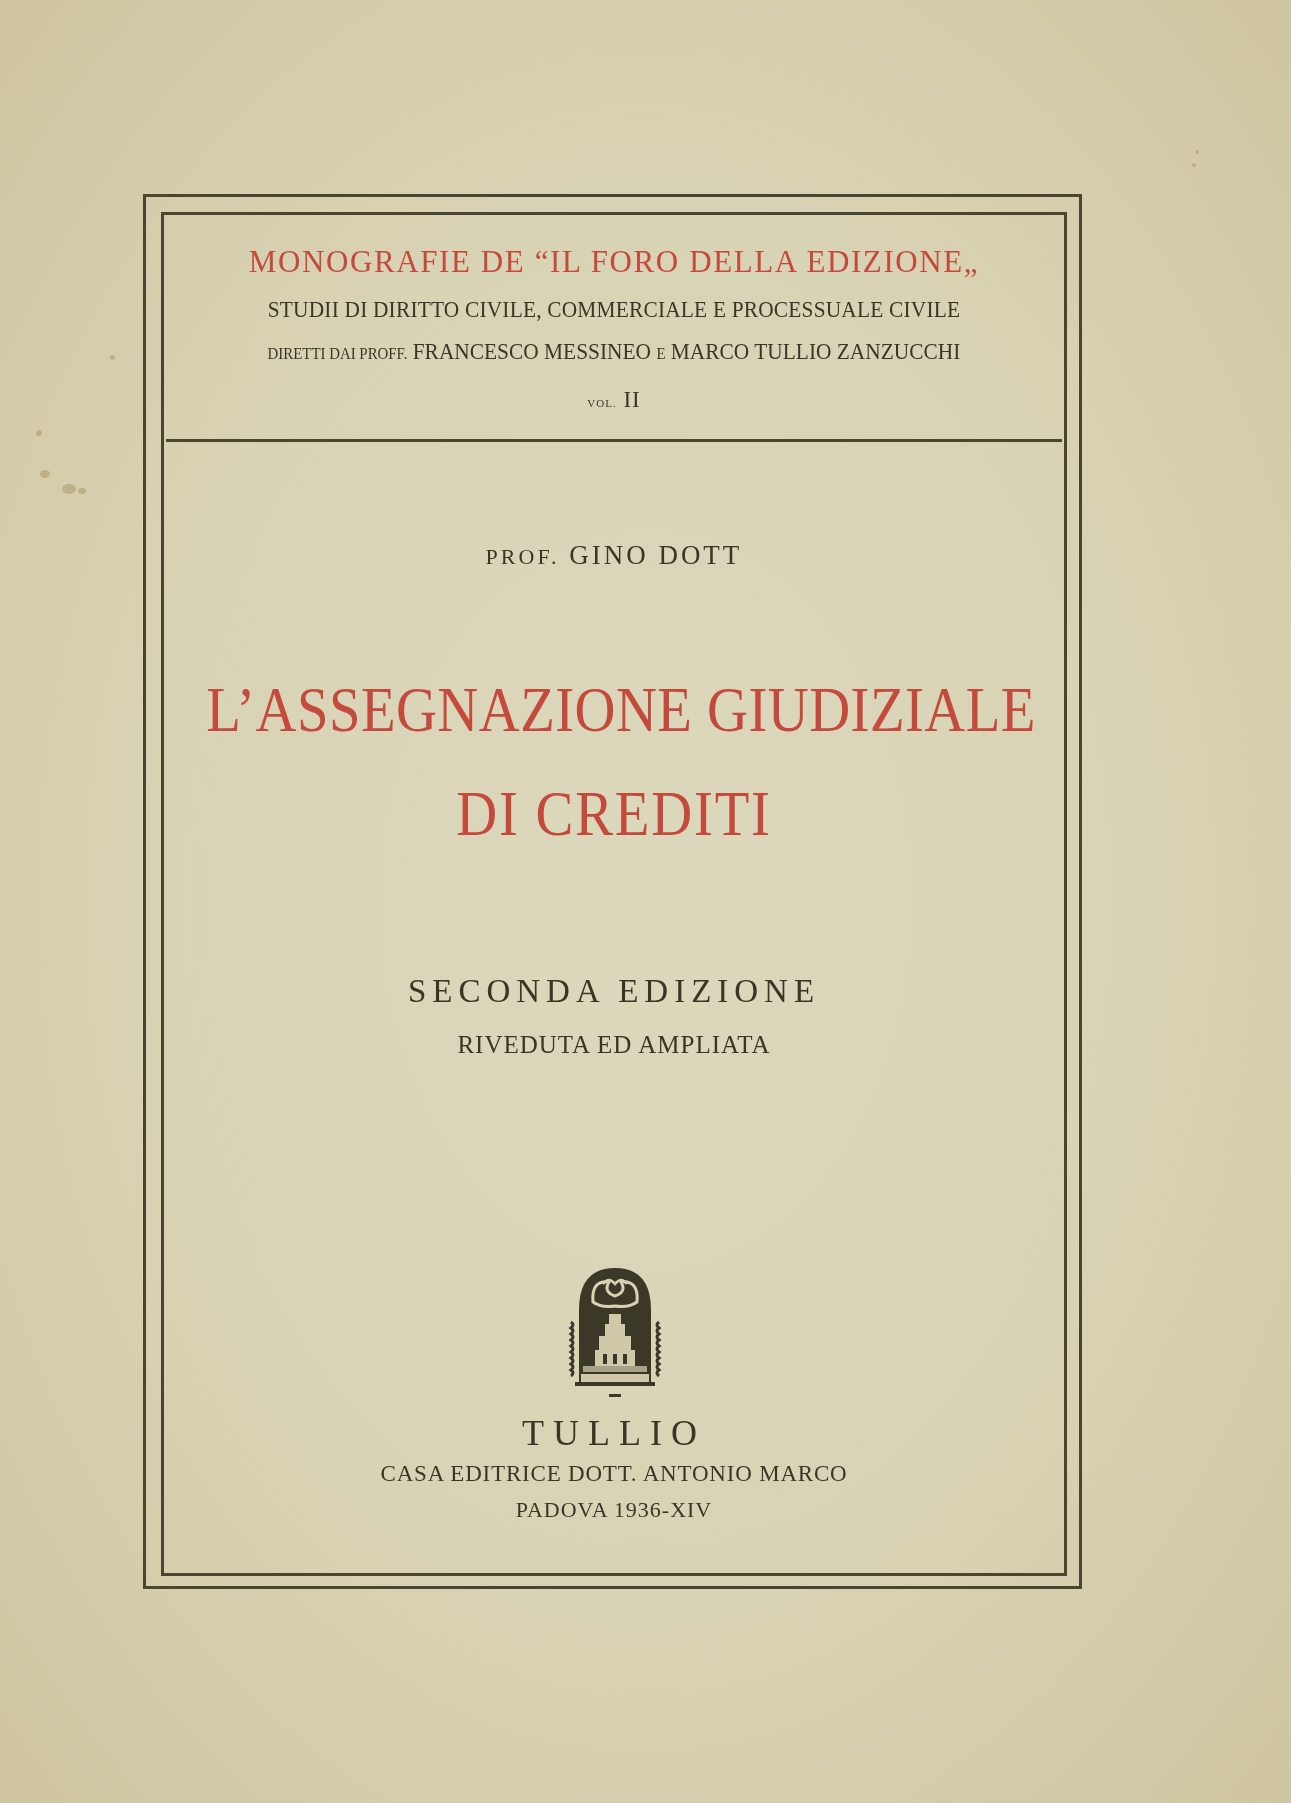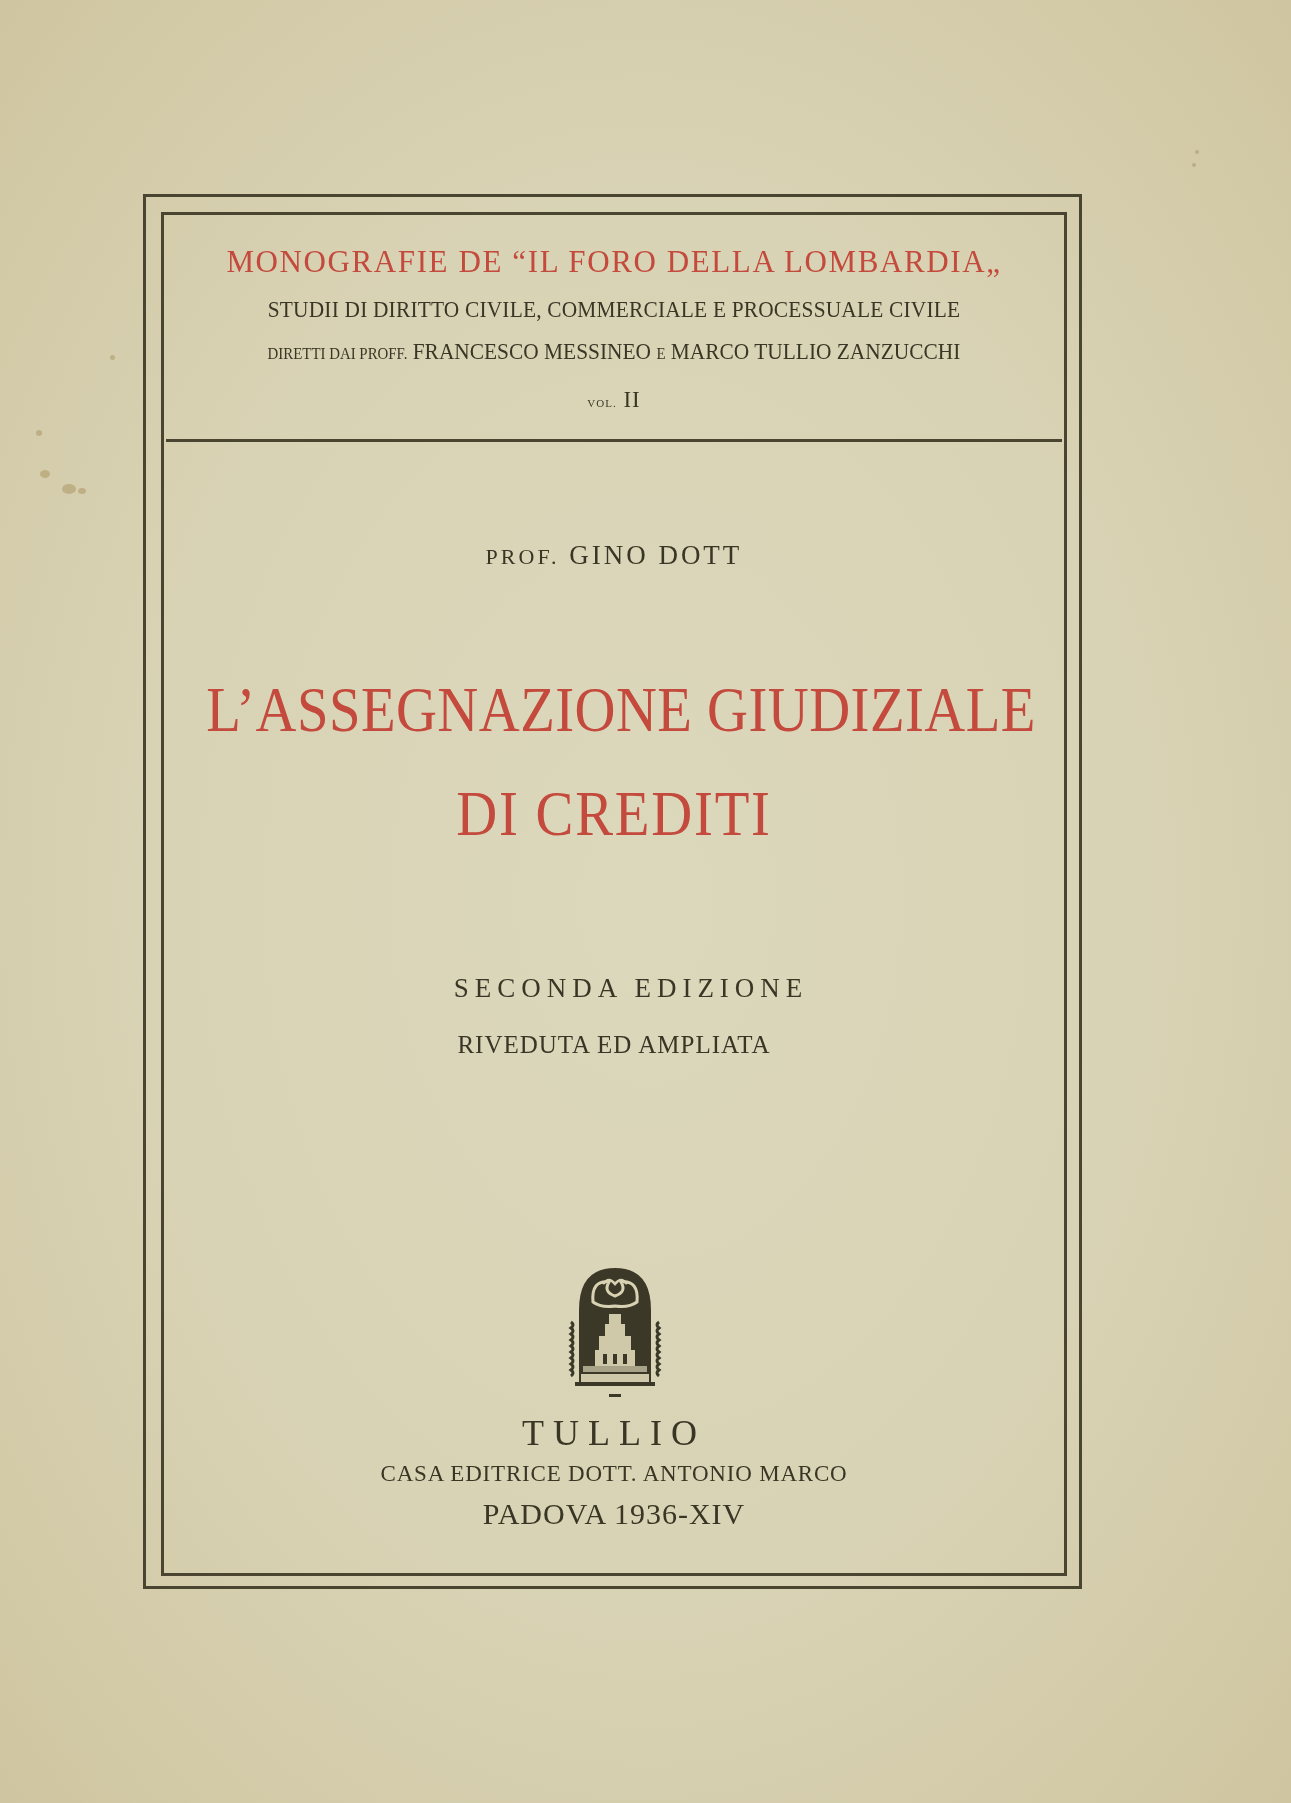--- a/index.html
+++ b/index.html
@@ -100,42 +100,41 @@
       transform: scaleX(0.9);
     }
     .title-2 {
       top: 778px;
       font-size: 63px;
       letter-spacing: 2px;
       transform: scaleX(0.9);
     }
     .edition {
       top: 973px;
-      font-size: 27px;
+      font-size: 33px;
       letter-spacing: 6px;
-      padding-left: 17px;
     }
     .edition-note {
       top: 1031px;
       font-size: 25px;
       letter-spacing: 1px;
     }
     .publisher {
       top: 1412px;
       font-size: 36px;
       letter-spacing: 9px;
     }
     .publisher-full {
       top: 1461px;
       font-size: 23px;
       letter-spacing: 0.8px;
     }
     .place-date {
       top: 1497px;
-      font-size: 30px;
+      font-size: 22px;
       letter-spacing: 1px;
     }
     .logo {
       position: absolute;
       left: 563px;
       top: 1262px;
       width: 104px;
       height: 140px;
     }
   </style>
@@ -147,21 +146,21 @@
 <div class="spot" style="left:78px;top:488px;width:8px;height:6px;"></div>
 <div class="spot" style="left:36px;top:430px;width:6px;height:6px;"></div>
 <div class="spot" style="left:110px;top:355px;width:5px;height:5px;"></div>
 <div class="spot" style="left:1195px;top:150px;width:4px;height:4px;"></div>
 <div class="spot" style="left:1192px;top:163px;width:4px;height:4px;"></div>
 
 <div class="outer-frame"></div>
 <div class="inner-frame"></div>
 <div class="divider"></div>
 
-<div class="line red series-title">MONOGRAFIE DE “IL FORO DELLA LOMBARDIA„</div>
+<div class="line red series-title">MONOGRAFIE DE “IL FORO DELLA EDIZIONE„</div>
 <div class="line series-subtitle">STUDII DI DIRITTO CIVILE, COMMERCIALE E PROCESSUALE CIVILE</div>
 <div class="line series-directors">
   <span class="sc">DIRETTI DAI PROFF.</span>
   <span>FRANCESCO MESSINEO</span>
   <span class="sc">E</span>
   <span>MARCO TULLIO ZANZUCCHI</span>
 </div>
 <div class="line series-volume">
   <span class="sc">VOL.</span>
   <span>II</span>

